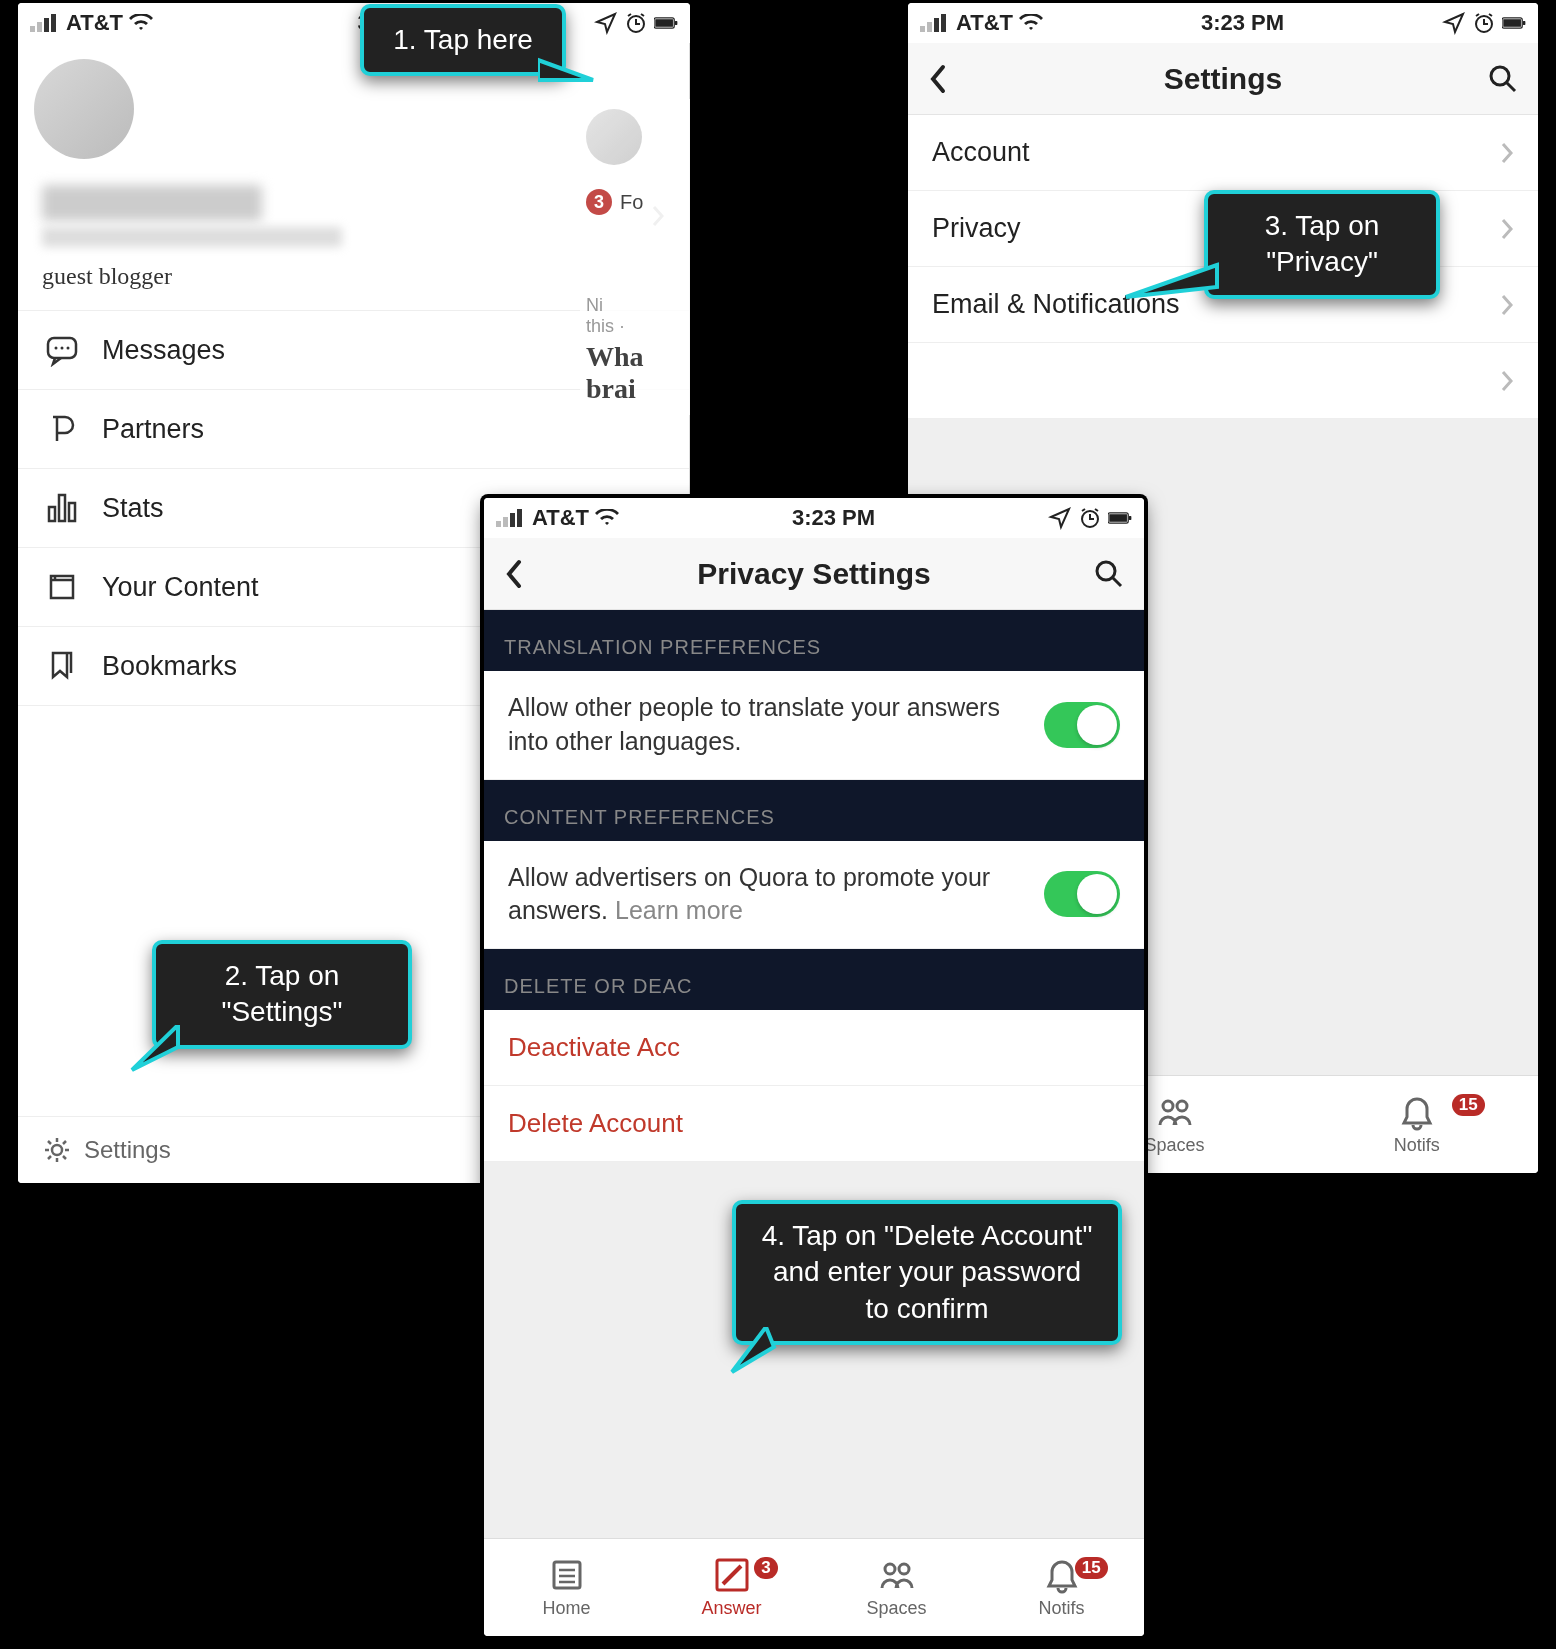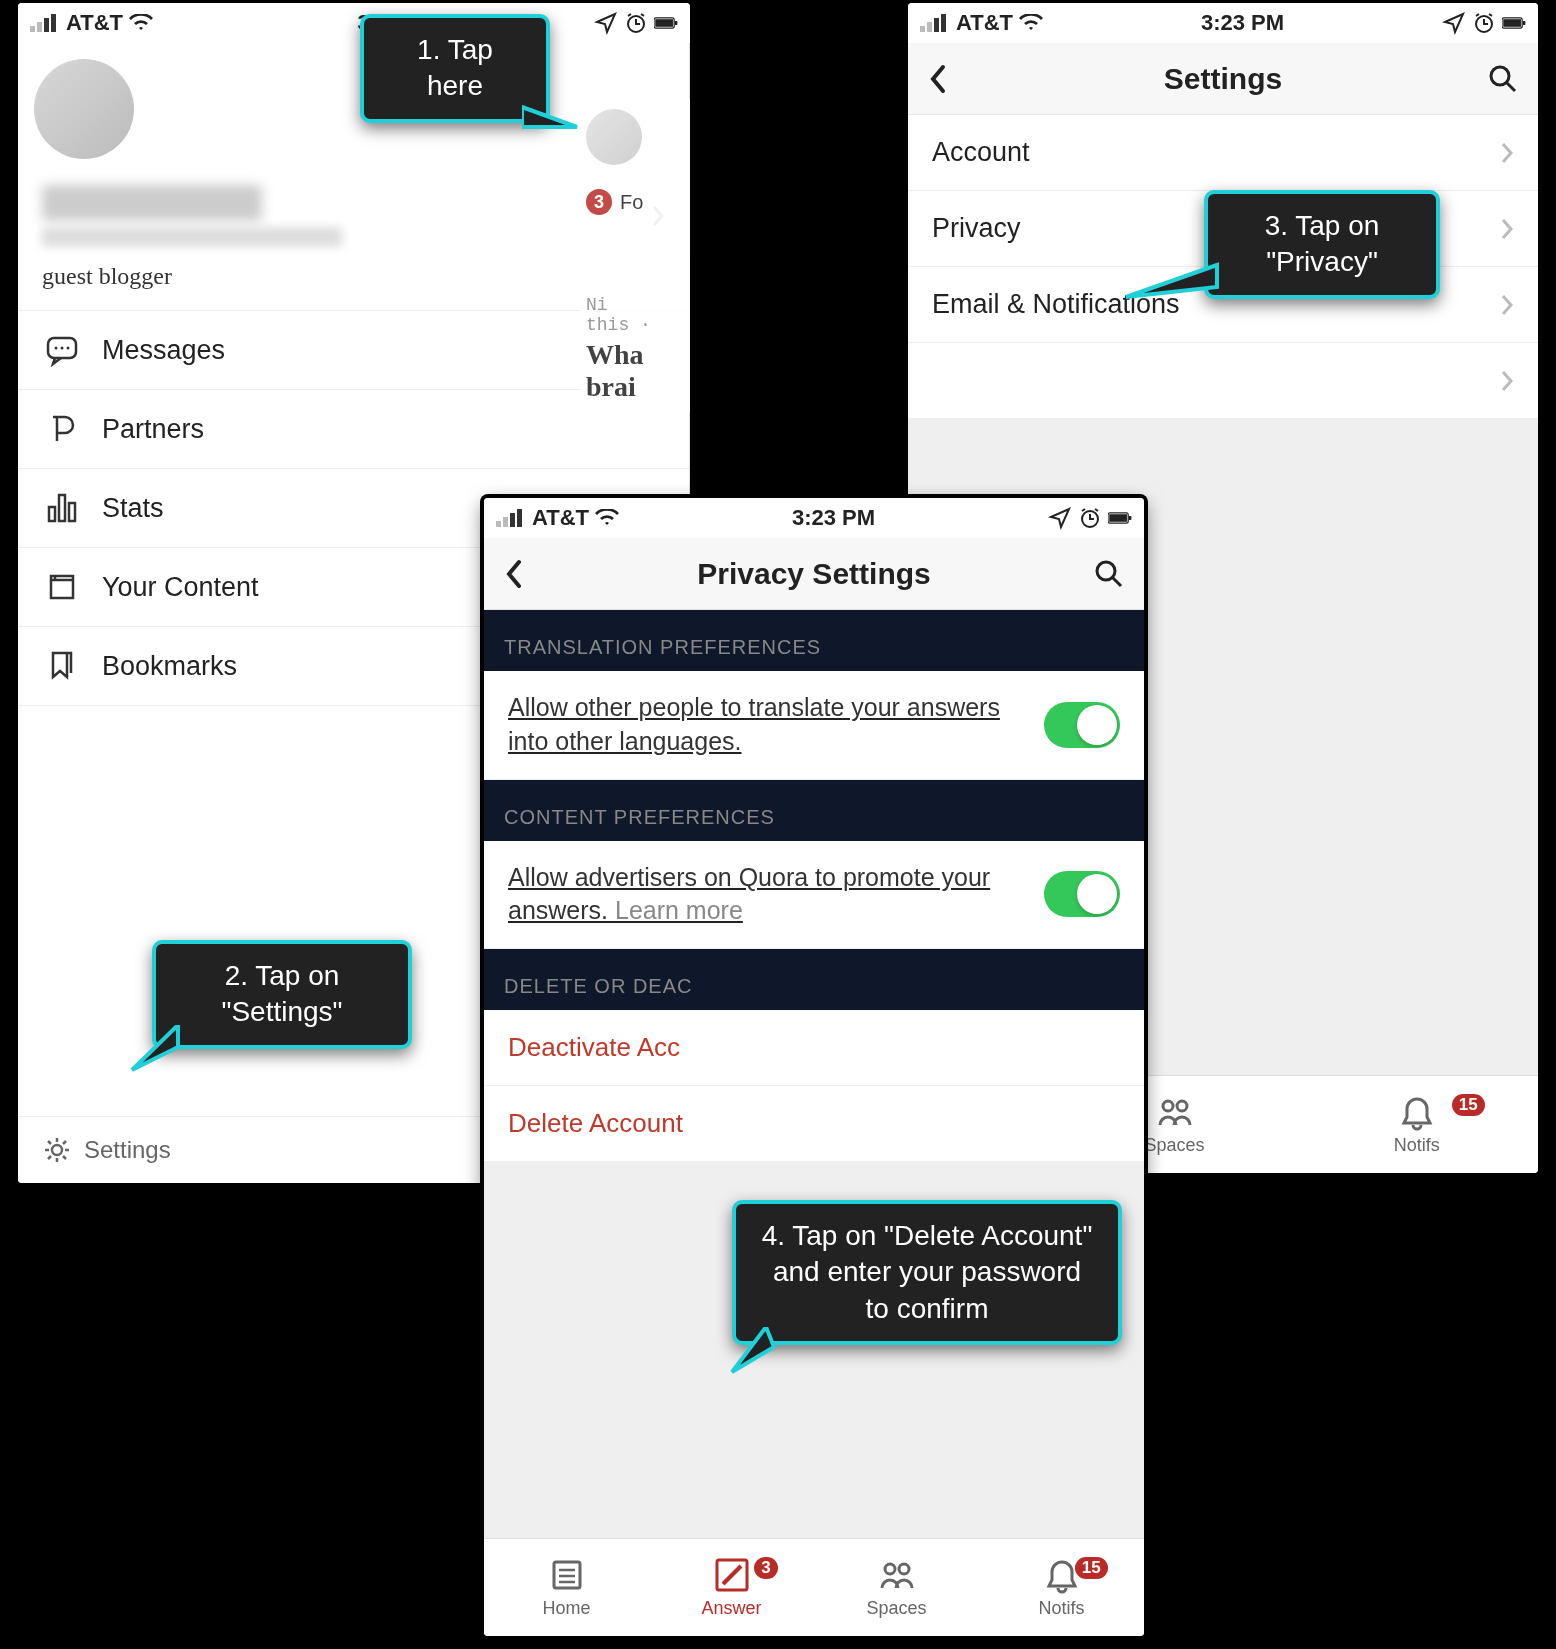--- a/index.html
+++ b/index.html
@@ -65,21 +65,20 @@
     color: #888;
     background: #0f172a;
     text-transform: uppercase;
   }
   .setting-row {
     display: flex;
     align-items: center;
     padding: 20px 24px;
     background: #fff;
     border-bottom: 1px solid #eee;
-    text-decoration: underline;
   }
   .setting-text { font-size: 25px; color: #333; line-height: 1.35; flex: 1; padding-right: 16px; }
   .setting-text .learn { color: #888; }
   .toggle {
     width: 76px; height: 46px; border-radius: 23px; background: #34c759;
     position: relative; flex-shrink: 0;
   }
   .toggle::after {
     content: ""; position: absolute; right: 3px; top: 3px;
     width: 40px; height: 40px; border-radius: 50%; background: #fff;
@@ -383,21 +382,21 @@
       </div>
     </div>
 
     <div class="side-feed" style="width:110px;">
       <div class="side-avatar"></div>
       <div class="side-pill">
         <span class="badge-red">3</span>
         <span>Fo</span>
       </div>
       <div style="height:60px;"></div>
-      <div style="font-size:18px; color:#888;font-family:Liberation Mono, monospace;">
+      <div style="font-size:18px; color:#888;">
         <span>Ni</span><br>
         <span>this · </span>
       </div>
       <div class="side-q">
         <span>Wha</span><br>
         <span>brai</span>
       </div>
     </div>
   </div>
 </div>
@@ -497,21 +496,21 @@
     <div class="tab">
       <svg width="38" height="38" viewBox="0 0 38 38">
           <path d="M19 6 A10 10 0 0 0 9 16 V24 L6 30 H32 L29 24 V16 A10 10 0 0 0 19 6 Z M15 32 A4 4 0 0 0 23 32" fill="none" stroke="#666" stroke-width="3"></path>
         </svg>
       <span>Notifs</span>
       <span class="badge">15</span>
     </div>
   </div>
 </div>
 
-<div class="callout" style="left:360px; top:14px; width:190px;">
+<div class="callout" style="left:360px; top:4px; width:206px;">
   <span>1. Tap here</span>
   <svg style="position:absolute; right:-36px; bottom:-18px;" width="60" height="40">
       <polygon points="0,10 55,30 0,30" fill="#222" stroke="#20d0d8" stroke-width="4"></polygon>
     </svg>
 </div>
 
 <div class="callout" style="left:152px; top:940px; width:260px;">
   <span>2. Tap on "Settings"</span>
   <svg style="position:absolute; left:-28px; bottom:-30px;" width="60" height="50">
       <polygon points="50,0 4,45 50,22" fill="#222" stroke="#20d0d8" stroke-width="4"></polygon>

